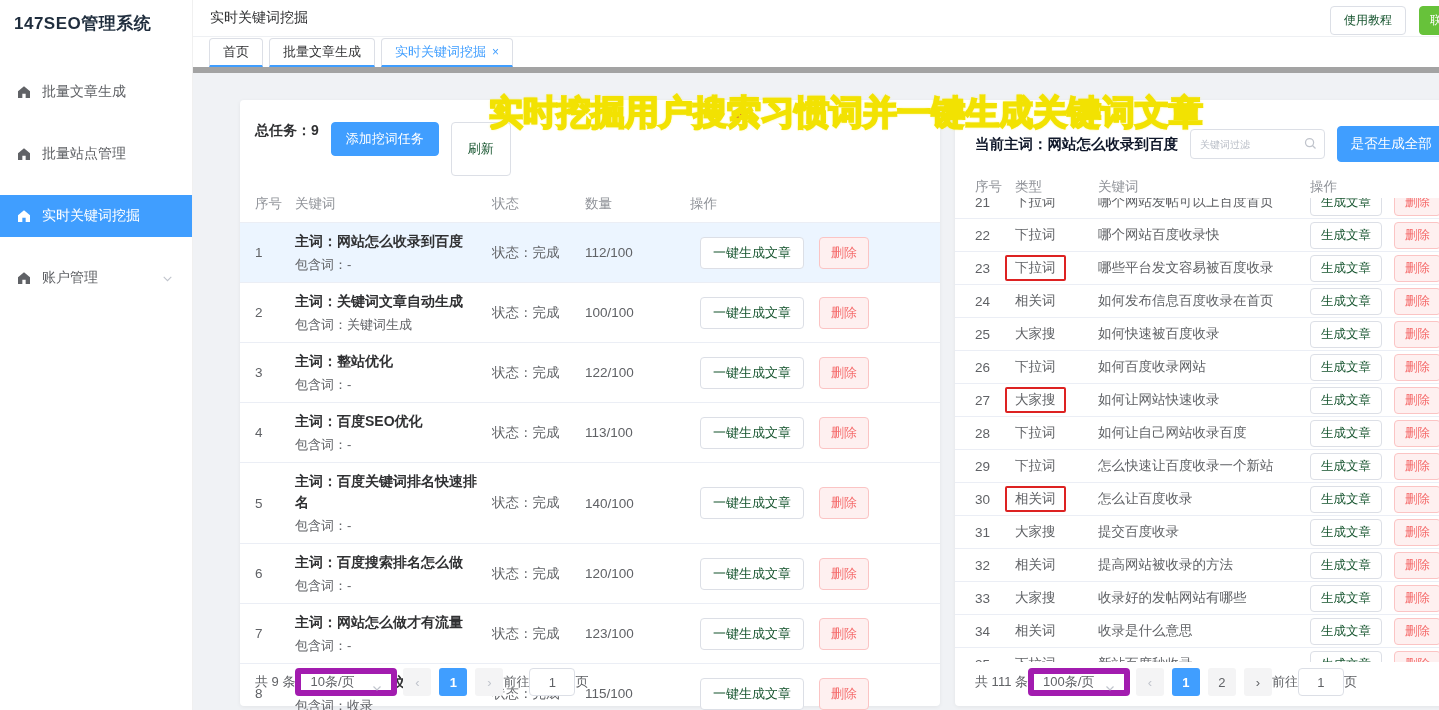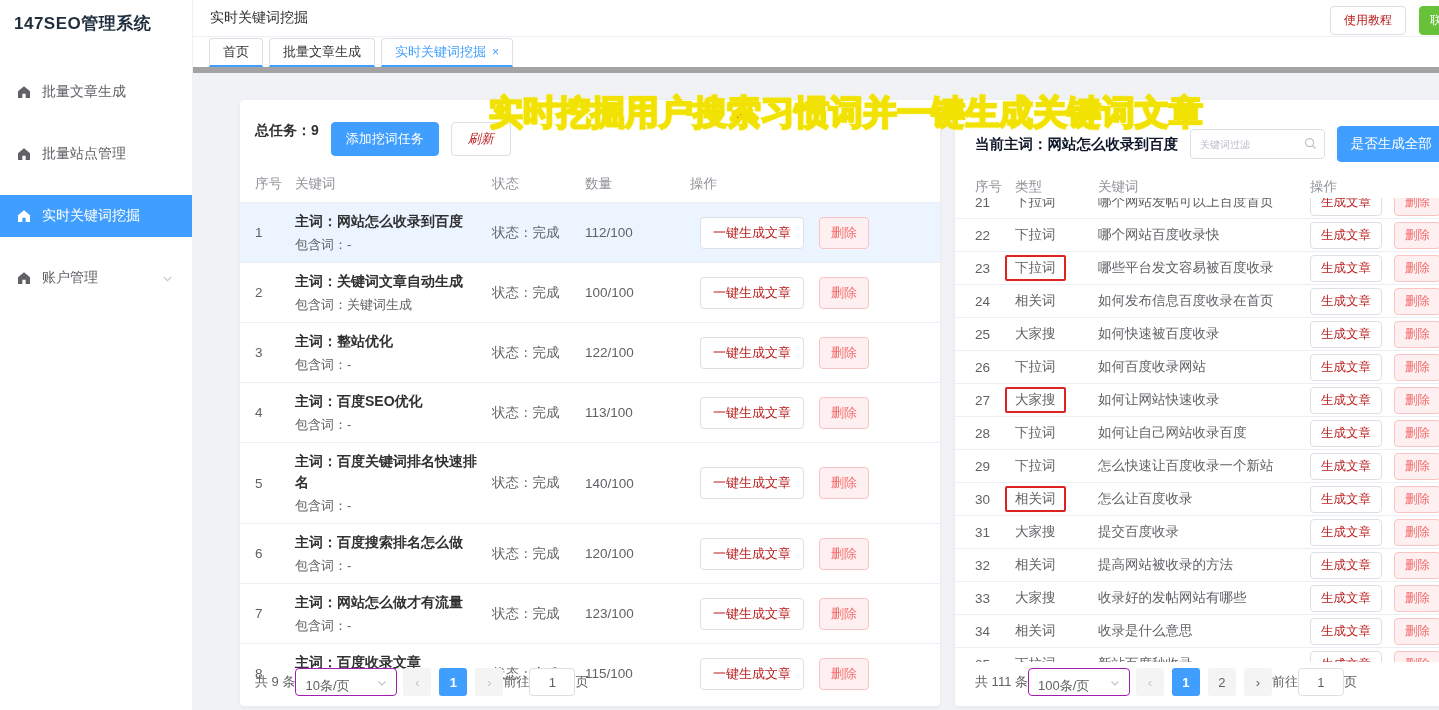--- a/index.html
+++ b/index.html
@@ -17,21 +17,21 @@
                color:#606266; margin-bottom:20px; cursor:pointer; }
   .menu-item .mi-icon { width:16px; height:16px; flex:0 0 16px; color:#606266; }
   .menu-item.active { background:#409eff; color:#fff; }
   .menu-item.active .mi-icon { color:#fff; }
   .menu-item .chev { margin-left:auto; margin-right:18px; color:#c0c4cc; }
   
   .main { position:absolute; left:193px; top:0; right:0; bottom:0; }
   .topbar { height:37px; background:#fff; border-bottom:1px solid #eef0f3; position:relative;
             display:flex; align-items:center; padding-left:17px; }
   .topbar-title { font-size:14px; color:#303133; }
-  .btn { border:1px solid #dcdfe6; background:#fff; color:#b91c1c; border-radius:4px;
+  .btn { border:1px solid #dcdfe6; background:#fff; color:#14532d; border-radius:4px;
          font-family:inherit; cursor:pointer; }
   .btn-tutorial { position:absolute; right:33px; top:6px; font-size:12px; padding:5px 13px; }
   .btn-contact { position:absolute; right:-50px; top:6px; width:70px; font-size:12px; padding:5px 10px;
                  background:#67c23a; border:1px solid #67c23a; color:#fff; text-align:left; overflow:hidden;
                  white-space:nowrap; border-radius:4px; cursor:pointer; }
   .tabbar { height:36px; background:#fff; border-bottom:6px solid #a3a3a3; display:flex;
             align-items:flex-end; padding-left:16px; gap:6px; }
   .tab { height:29px; display:flex; align-items:center; gap:6px; padding:0 13px; font-size:13px;
          color:#303133; background:#fff; border:1px solid #dcdfe6; border-bottom:2px solid #409eff;
          border-radius:4px 4px 0 0; cursor:pointer; }
@@ -43,21 +43,21 @@
             text-shadow:0 0 3px #f2e202, 0 0 1px #f2e202; }
   .panel { position:absolute; top:27px; bottom:4px; background:#fff; border-radius:4px;
            box-shadow:0 1px 4px rgba(0,0,0,.06); }
   .panel-left  { left:47px;  width:700px; }
   .panel-right { left:762px; width:500px; }
   
   .toolbar { display:flex; align-items:flex-start; gap:12px; padding:22px 15px 10px 15px; }
   .total-lab { font-weight:bold; font-size:14px; color:#303133; }
   .btn-primary { background:#409eff; border:1px solid #409eff; color:#fff; border-radius:4px;
                  padding:7px 14px; font-size:13px; cursor:pointer; font-family:inherit; }
-  .btn-refresh { padding:7px 16px; font-size:13px;font-style:italic; }
+  .btn-refresh { padding:17px 16px; font-size:13px; }
   .thead { display:grid; grid-template-columns:40px 197px 93px 105px 1fr; padding-left:15px;
            height:36px; align-items:center; color:#909399; font-size:13.5px; }
   .trow { display:grid; grid-template-columns:40px 197px 93px 105px 1fr; padding:8px 0 8px 15px;
           min-height:55px; align-items:center; border-top:1px solid #ebeef5; font-size:13.5px; color:#606266; }
   .trow.hl { background:#ecf5ff; }
   .kw-main { font-weight:bold; color:#303133; font-size:14px; line-height:21px; padding-right:10px; }
   .kw-sub  { color:#606266; font-size:13px; margin-top:4px; }
   .cell.actions { display:flex; gap:15px; align-items:center; padding-left:10px; }
   .btn-plain  { padding:6px 12px; font-size:13px; }
   .btn-danger { background:#fef0f0; border:1px solid #fbc4c4; color:#f56c6c; border-radius:4px;
@@ -82,22 +82,22 @@
   .ktype .boxed { display:inline-block; border:2px solid #dd2222; padding:2px 8px; margin-left:-10px;
                   border-radius:2px; }
   .kact { display:flex; gap:12px; align-items:center; }
   .btn-gen2 { padding:4px 10px; font-size:12.5px; }
   .btn-del2 { padding:4px 10px; font-size:12.5px; background:#fef0f0; border:1px solid #fbc4c4;
               color:#f56c6c; border-radius:4px; cursor:pointer; font-family:inherit; }
   
   .pagebar { position:absolute; bottom:10px; left:15px; display:flex; align-items:center; 
              color:#606266; font-size:13px; }
   .panel-right .pagebar { left:20px;margin-top:24px; }
-  .sel { position:relative; min-width:102px; height:28px; border:1px solid #a21caf; border-radius:4px;
-         display:flex; align-items:flex-end; padding:0 26px 0 9px; color:#606266; cursor:pointer; background:#fff; }
+  .sel { position:relative; min-width:102px; height:28px; border:6px solid #a21caf; border-radius:4px;
+         display:flex; align-items:center; padding:0 26px 0 9px; color:#606266; cursor:pointer; background:#fff; }
   .sel .chev { position:absolute; right:8px; top:8px; color:#c0c4cc; }
   .pager { display:flex; gap:8px; align-items:center; margin-left:6px; }
   .pbtn { min-width:28px; height:28px; border-radius:3px; background:#f4f4f5; display:flex;
           align-items:center; justify-content:center; font-size:13px; color:#606266; cursor:pointer;
           border:none; font-family:inherit; }
   .pbtn.cur { background:#409eff; color:#fff; font-weight:bold; }
   .pbtn.dis { color:#c0c4cc; }
   .goto-in { width:46px; height:28px; border:1px solid #dcdfe6; border-radius:4px; text-align:center;
              font-size:13px; color:#606266; font-family:inherit; outline:none; }
   svg { display:block; }

